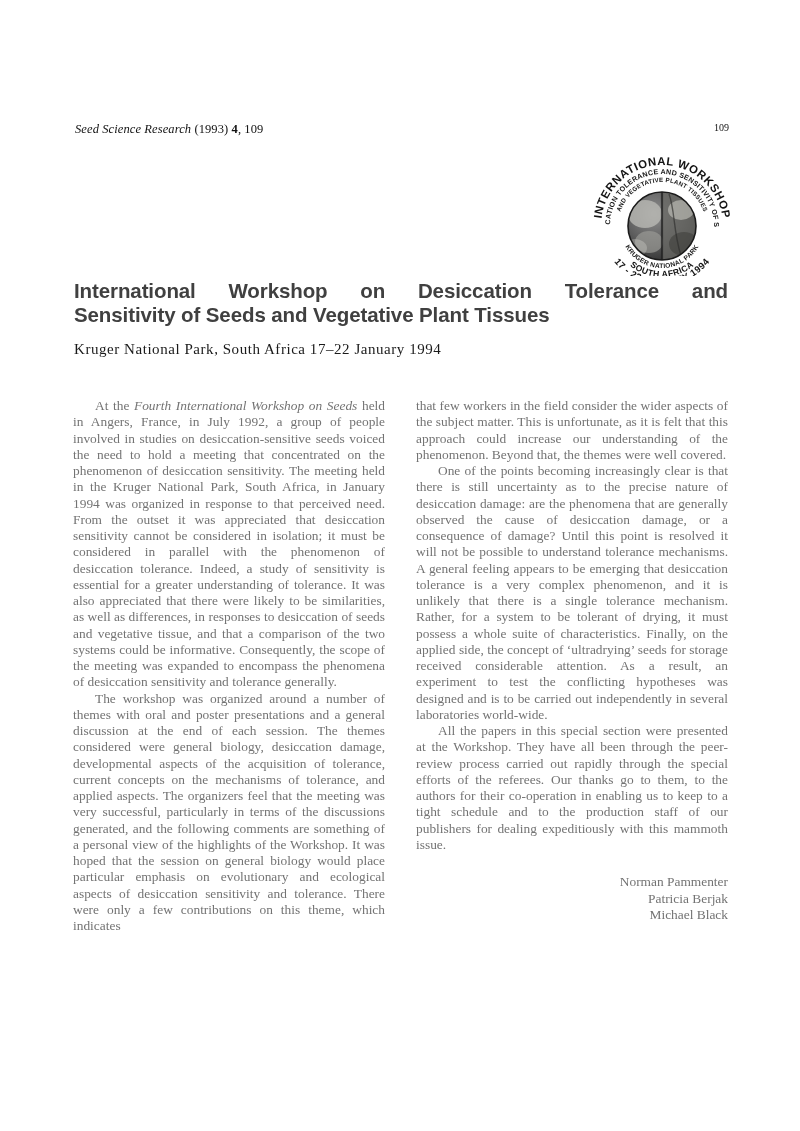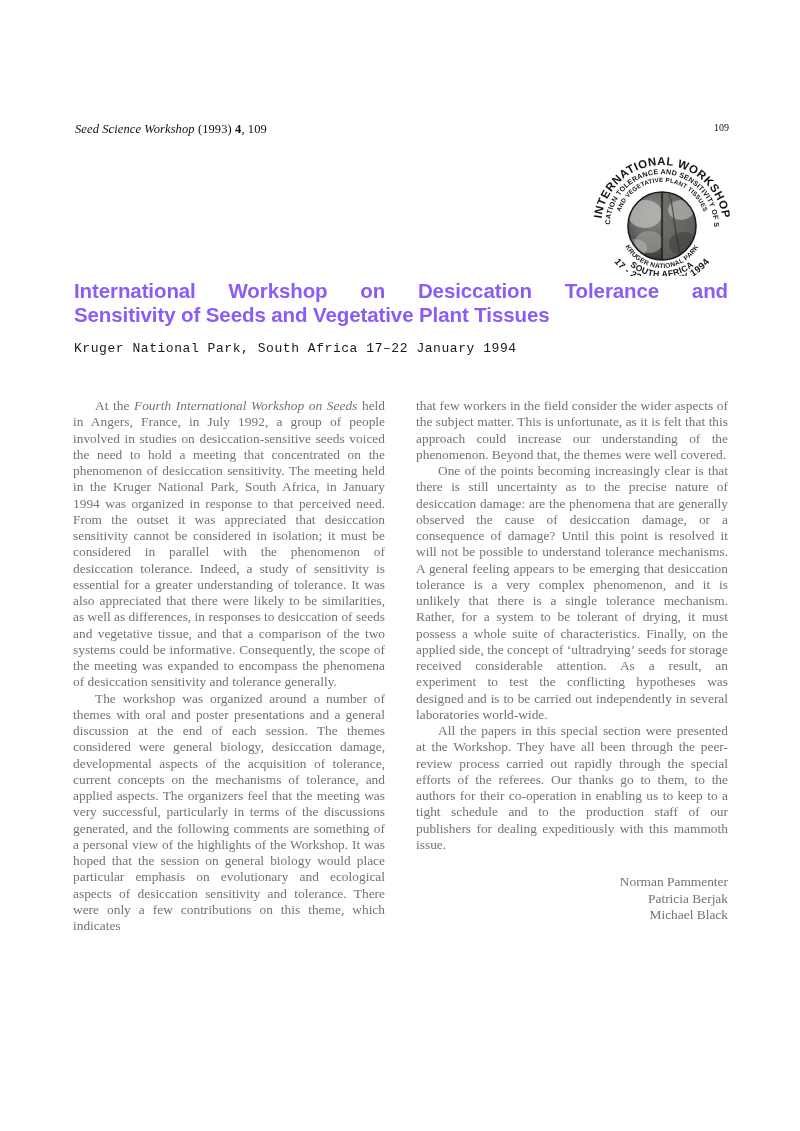--- a/index.html
+++ b/index.html
@@ -75,37 +75,37 @@
   }
   .doc-title {
     margin: 0;
     font-family: "Liberation Sans", sans-serif;
     font-weight: bold;
     font-size: 20.5px;
     line-height: 24px;
     text-align: justify;
     text-align-last: left;
     letter-spacing: -0.1px;
-    color: #8b5cf6;
+    color: #404040;
   }
   .doc-title .tl-1 {
     display: block;
     text-align: justify;
     text-align-last: justify;
   }
   .doc-title .tl-2 {
     display: block;
   }
   .doc-subtitle {
     margin: 0;
     position: absolute;
     left: 0;
     top: 62px;
-    font-family: Liberation Mono, monospace;
-    font-size: 13px;
+    font-family: Liberation Serif, serif;
+    font-size: 15px;
     letter-spacing: 0.55px;
     color: #1a1a1a;
     white-space: nowrap;
   }
 
   
   .columns {
     position: absolute;
     left: 73px;
     top: 398px;
@@ -149,21 +149,21 @@
     display: block;
   }
 </style>
 </head>
 <body>
 
 <div class="page">
 
   <div class="running-head">
     <div class="journal-ref">
-      <span class="jr-title">Seed Science Workshop</span><span> (1993) </span><span class="jr-vol">4</span><span>, 109</span>
+      <span class="jr-title">Seed Science Research</span><span> (1993) </span><span class="jr-vol">4</span><span>, 109</span>
     </div>
     <div class="page-number">109</div>
   </div>
 
   <div class="logo-wrap">
     <svg class="logo-svg" width="146" height="124" viewBox="0 0 146 124" xmlns="http://www.w3.org/2000/svg">
       <defs>
         <path id="arcOuterTop" d="M 12,74 A 61,61 0 0 1 134,74" fill="none"></path>
         <path id="arcInnerTop" d="M 21,74 A 52,52 0 0 1 125,74" fill="none"></path>
         <path id="arcInnerTop2" d="M 29,74 A 44,44 0 0 1 117,74" fill="none"></path>

